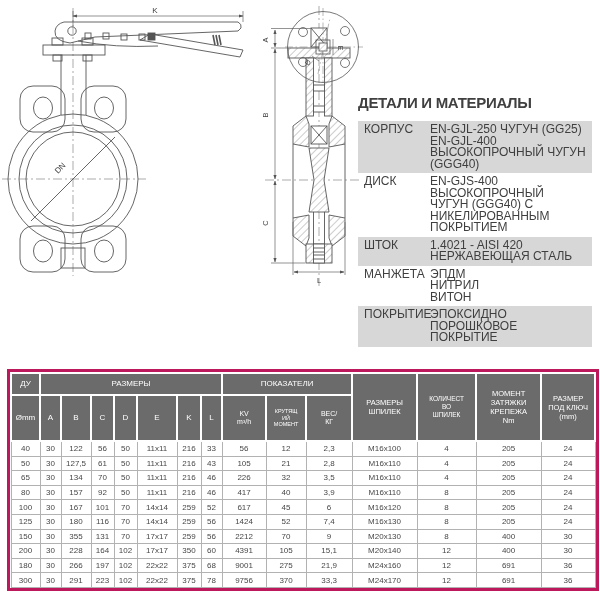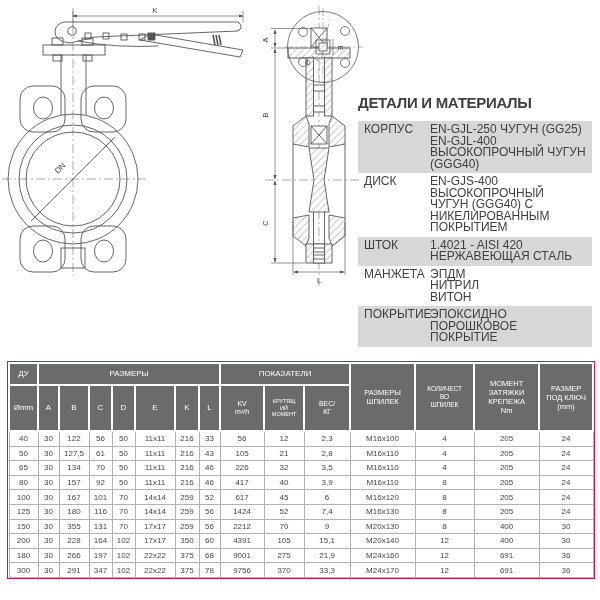--- a/index.html
+++ b/index.html
@@ -18,21 +18,21 @@
 
   
   #materials{position:absolute;left:358px;top:94px;width:234px;}
   .m-title{font-size:15px;font-weight:bold;color:#404040;letter-spacing:-0.3px;margin-bottom:10px;}
   .m-row{display:flex;padding:3px 4px 3px 6px;font-size:12px;line-height:11.5px;}
   .m-row.alt{background:#d7d7d7;}
   .m-label{width:66px;flex:none;}
   .m-value{flex:1;}
 
   
-  #spec-wrap{position:absolute;left:7px;top:361px;width:586px;border:1px solid #be185d;}
+  #spec-wrap{position:absolute;left:7px;top:369px;width:586px;border:3px solid #be185d;}
   #spec-table{border-collapse:collapse;width:100%;table-layout:fixed;}
   #spec-table thead th{
     background:#6b6b6b;color:#fff;font-weight:normal;border:2px solid #fff;
     font-size:8px;line-height:1.2;padding:0;text-align:center;vertical-align:middle;
   }
   #spec-table thead tr.r1 th{height:20px;}
   #spec-table thead tr.r2 th{height:44px;}
   #spec-table thead th.fs75{font-size:7.5px;}
   #spec-table thead th.fs7{font-size:7px;}
   #spec-table thead th.fs65{font-size:6.5px;}
@@ -420,21 +420,21 @@
           <td>21,9</td>
           <td>M24x160</td>
           <td>12</td>
           <td>691</td>
           <td>36</td>
         </tr>
         <tr>
           <td>300</td>
           <td>30</td>
           <td>291</td>
-          <td>347</td>
+          <td>223</td>
           <td>102</td>
           <td>22x22</td>
           <td>375</td>
           <td>78</td>
           <td>9756</td>
           <td>370</td>
           <td>33,3</td>
           <td>M24x170</td>
           <td>12</td>
           <td>691</td>

